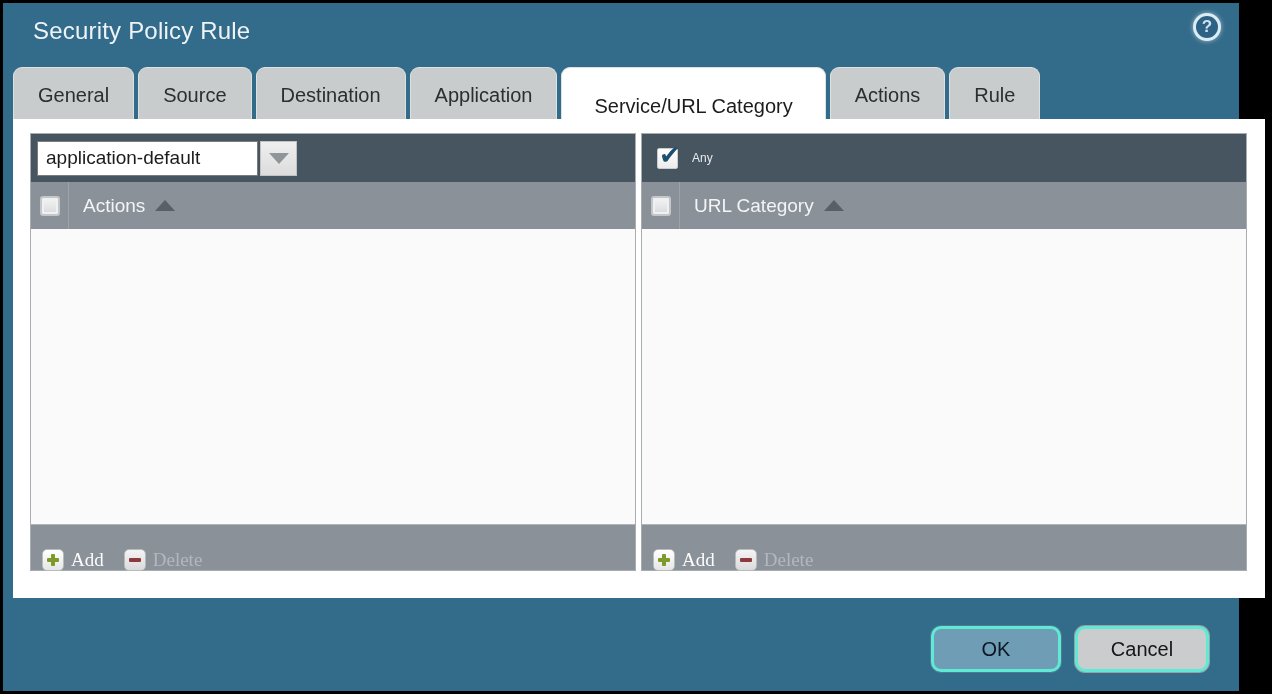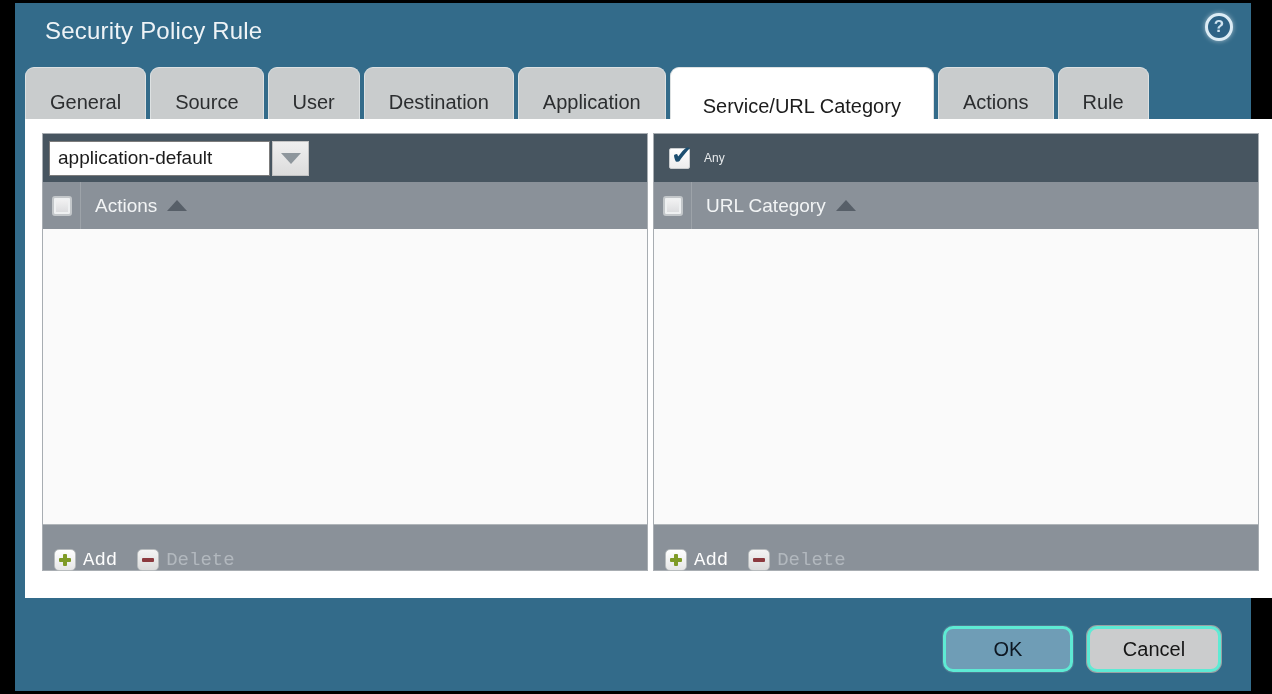--- a/index.html
+++ b/index.html
@@ -4,21 +4,21 @@
 <style>
   * { margin: 0; padding: 0; box-sizing: border-box; }
   html, body { width: 1272px; height: 694px; }
   body {
     font-family: "Liberation Sans", sans-serif;
     background: #000;
     position: relative;
     overflow: hidden;
   }
   .frame {
-    position: absolute; left: 15px; top: 3px;
+    position: absolute; left: 3px; top: 3px;
     width: 1236px; height: 688px;
     background: #336b8a;
   }
   
   .title-bar { position: absolute; left: 0; top: 0; width: 100%; height: 62px; }
   .title-text {
     position: absolute; left: 30px; top: 14px;
     font-size: 24px; font-weight: 400; color: #eef3f6;
     letter-spacing: 0.2px;
   }
@@ -32,21 +32,21 @@
     text-align: center; line-height: 22px;
     cursor: pointer;
   }
   
   .tab-bar {
     position: absolute; left: 10px; top: 64px;
     display: flex; gap: 4px; height: 52px; align-items: flex-end;
   }
   .tab {
     height: 52px; line-height: 52px;
-    padding: 8px 24px;
+    padding: 1px 24px;
     background: #c9cccd;
     border: 1px solid #dde1e2; border-bottom: none;
     border-radius: 9px 9px 0 0;
     font-size: 20px; color: #2c2e30;
     white-space: nowrap; cursor: pointer;
   }
   .tab.active {
     background: #ffffff; color: #1c1c1c; padding: 12px 32px;
   }
   
@@ -135,21 +135,21 @@
   
   .panel-footer {
     height: 46px; background: #8a9199;
     border-top: 1px solid #b0b5b9;
     display: flex; align-items: center;
     padding-left: 11px; flex: none;
   }
   .footer-btn {
     display: flex; align-items: center; cursor: pointer;
     background: none; border: none;
-    font-family: Liberation Mono, monospace;
+    font-family: Liberation Serif, serif;
     padding: 0;
     margin-top: 24px;
   }
   .footer-btn + .footer-btn { margin-left: 20px; }
   .mini-icon {
     width: 22px; height: 22px; border-radius: 5px;
     border: 1px solid #b7bbbd;
     position: relative; flex: none;
   }
   .plus-icon { background: linear-gradient(#ffffff, #e6e6e6); }
@@ -192,21 +192,20 @@
 <div class="frame">
 
   <div class="title-bar">
     <div class="title-text">Security Policy Rule</div>
     <div class="help-icon">?</div>
   </div>
 
   <div class="tab-bar">
     <div class="tab">General</div>
     <div class="tab">Source</div>
-    <div class="tab">User</div>
     <div class="tab">Destination</div>
     <div class="tab">Application</div>
     <div class="tab active">Service/URL Category</div>
     <div class="tab">Actions</div>
     <div class="tab">Rule</div>
   </div>
 
   <div class="dialog-body">
 
     <div class="panel left">

